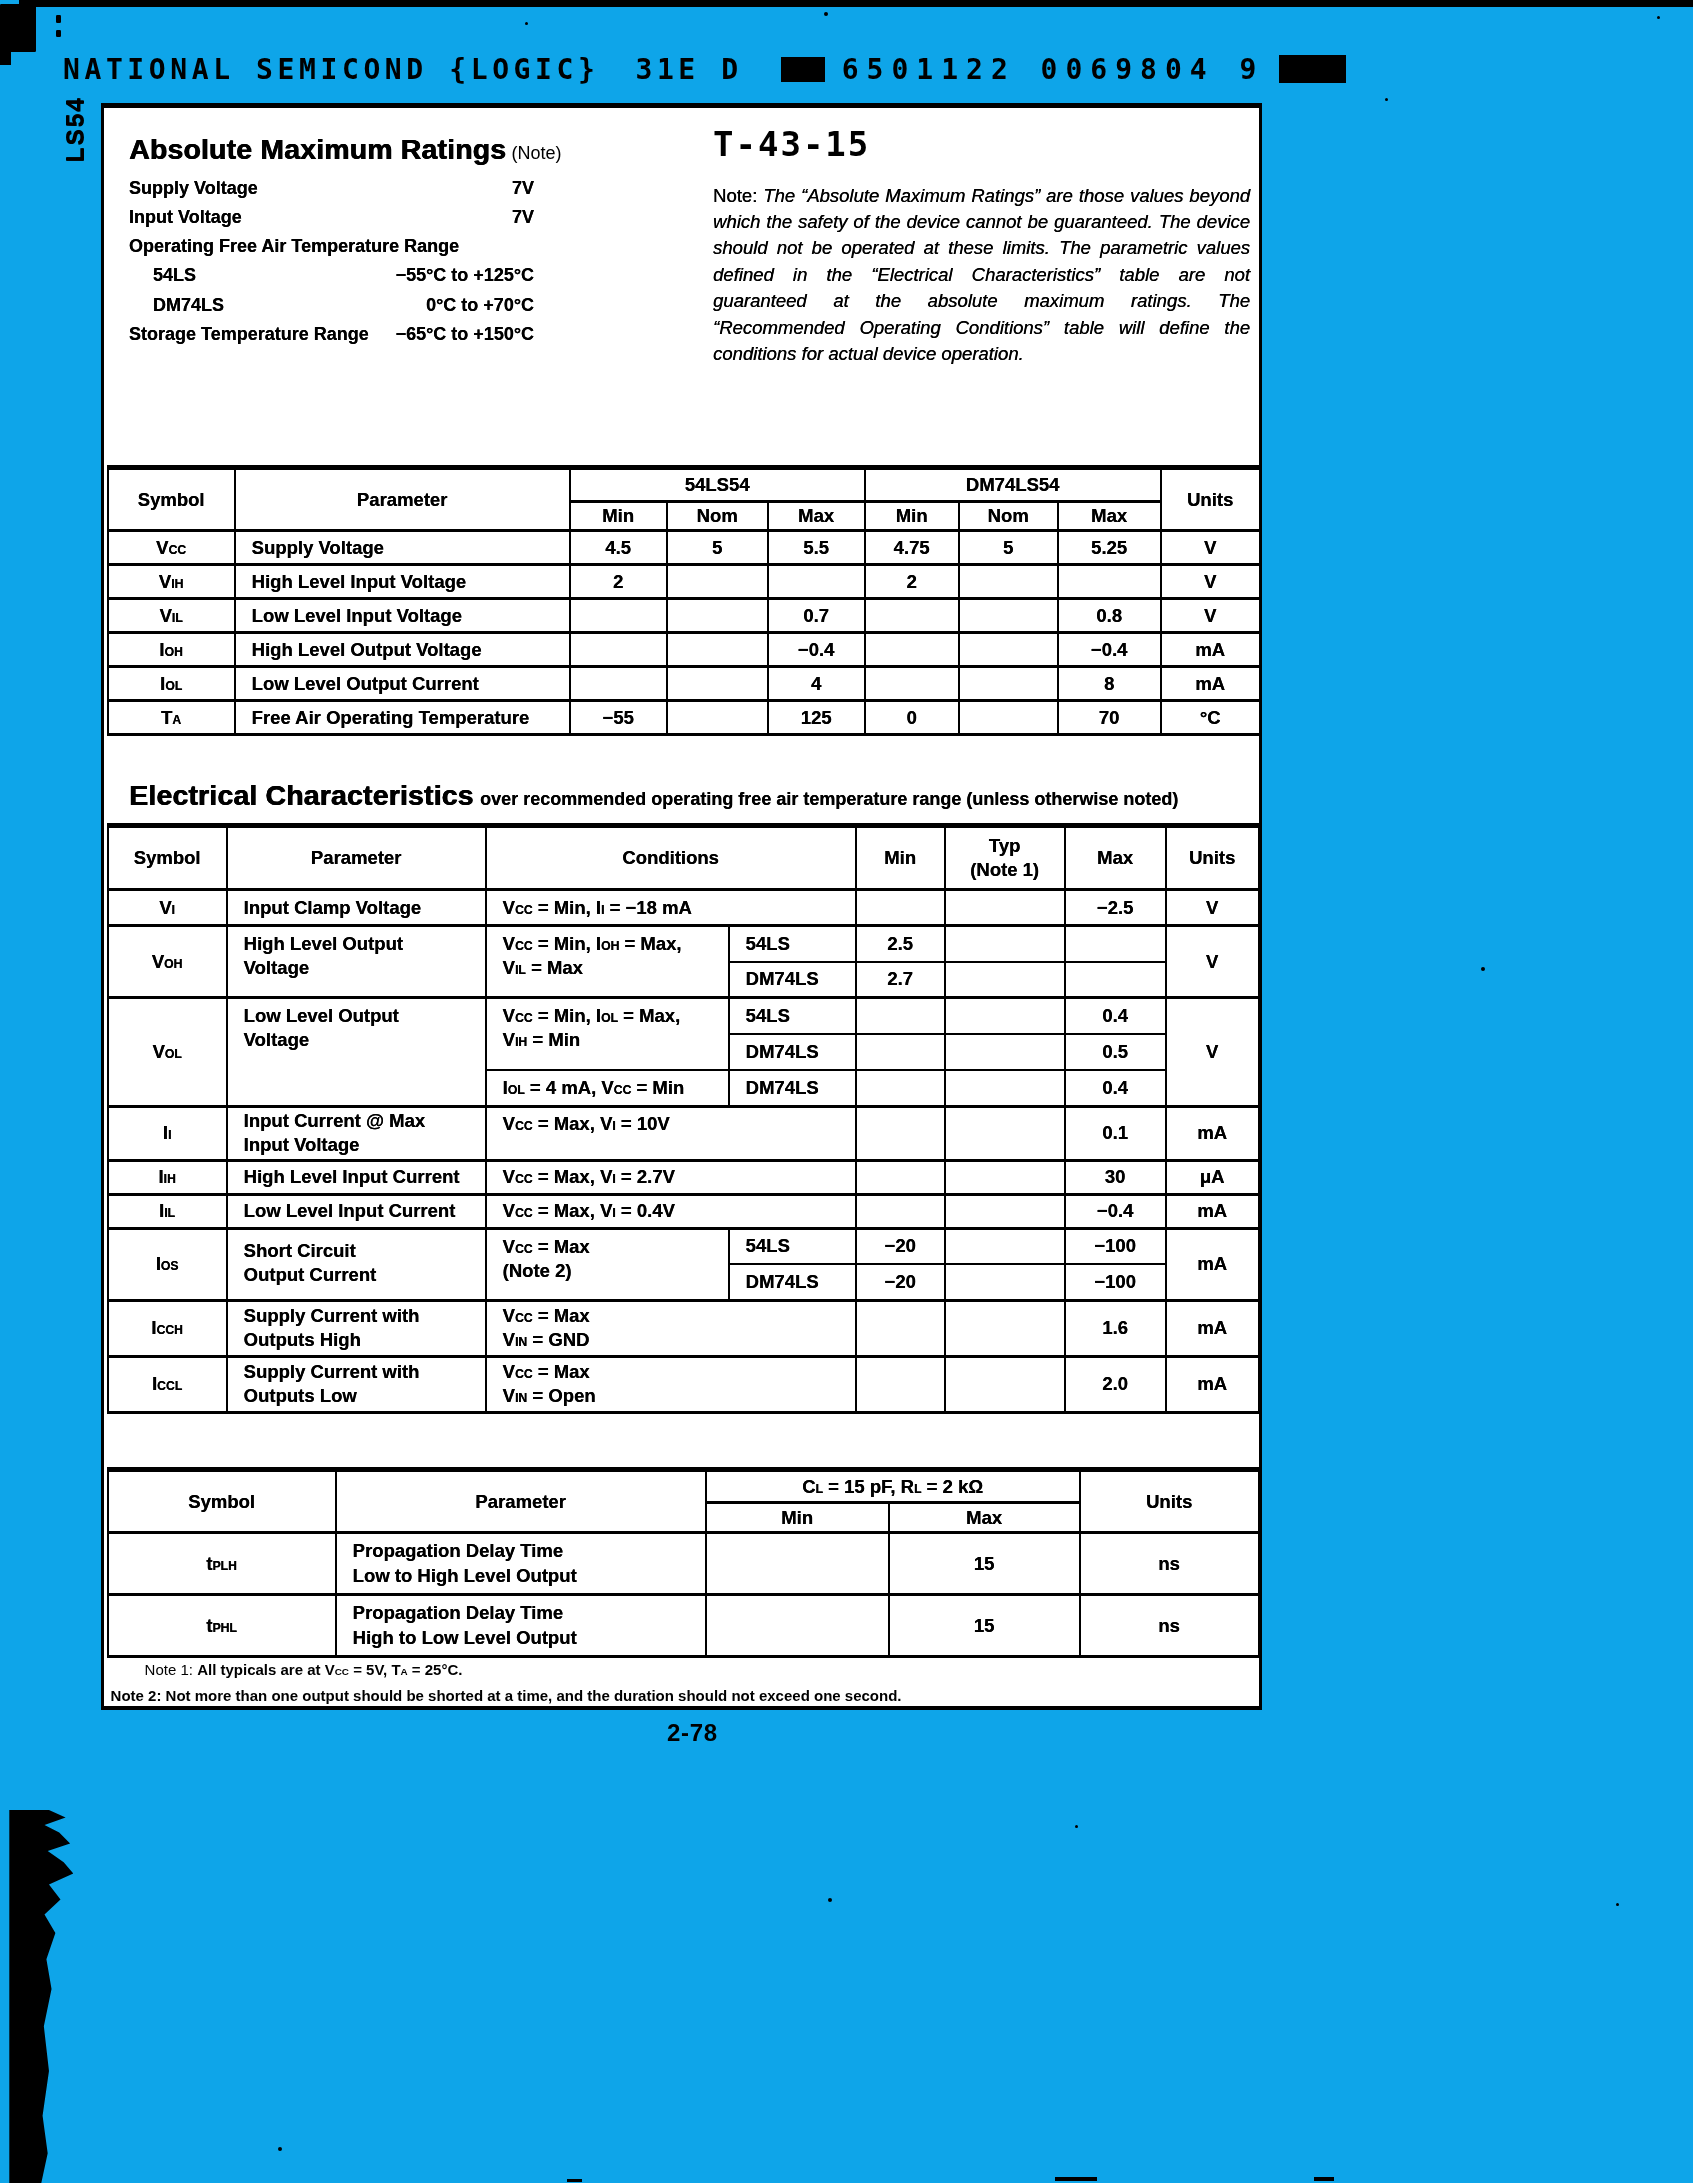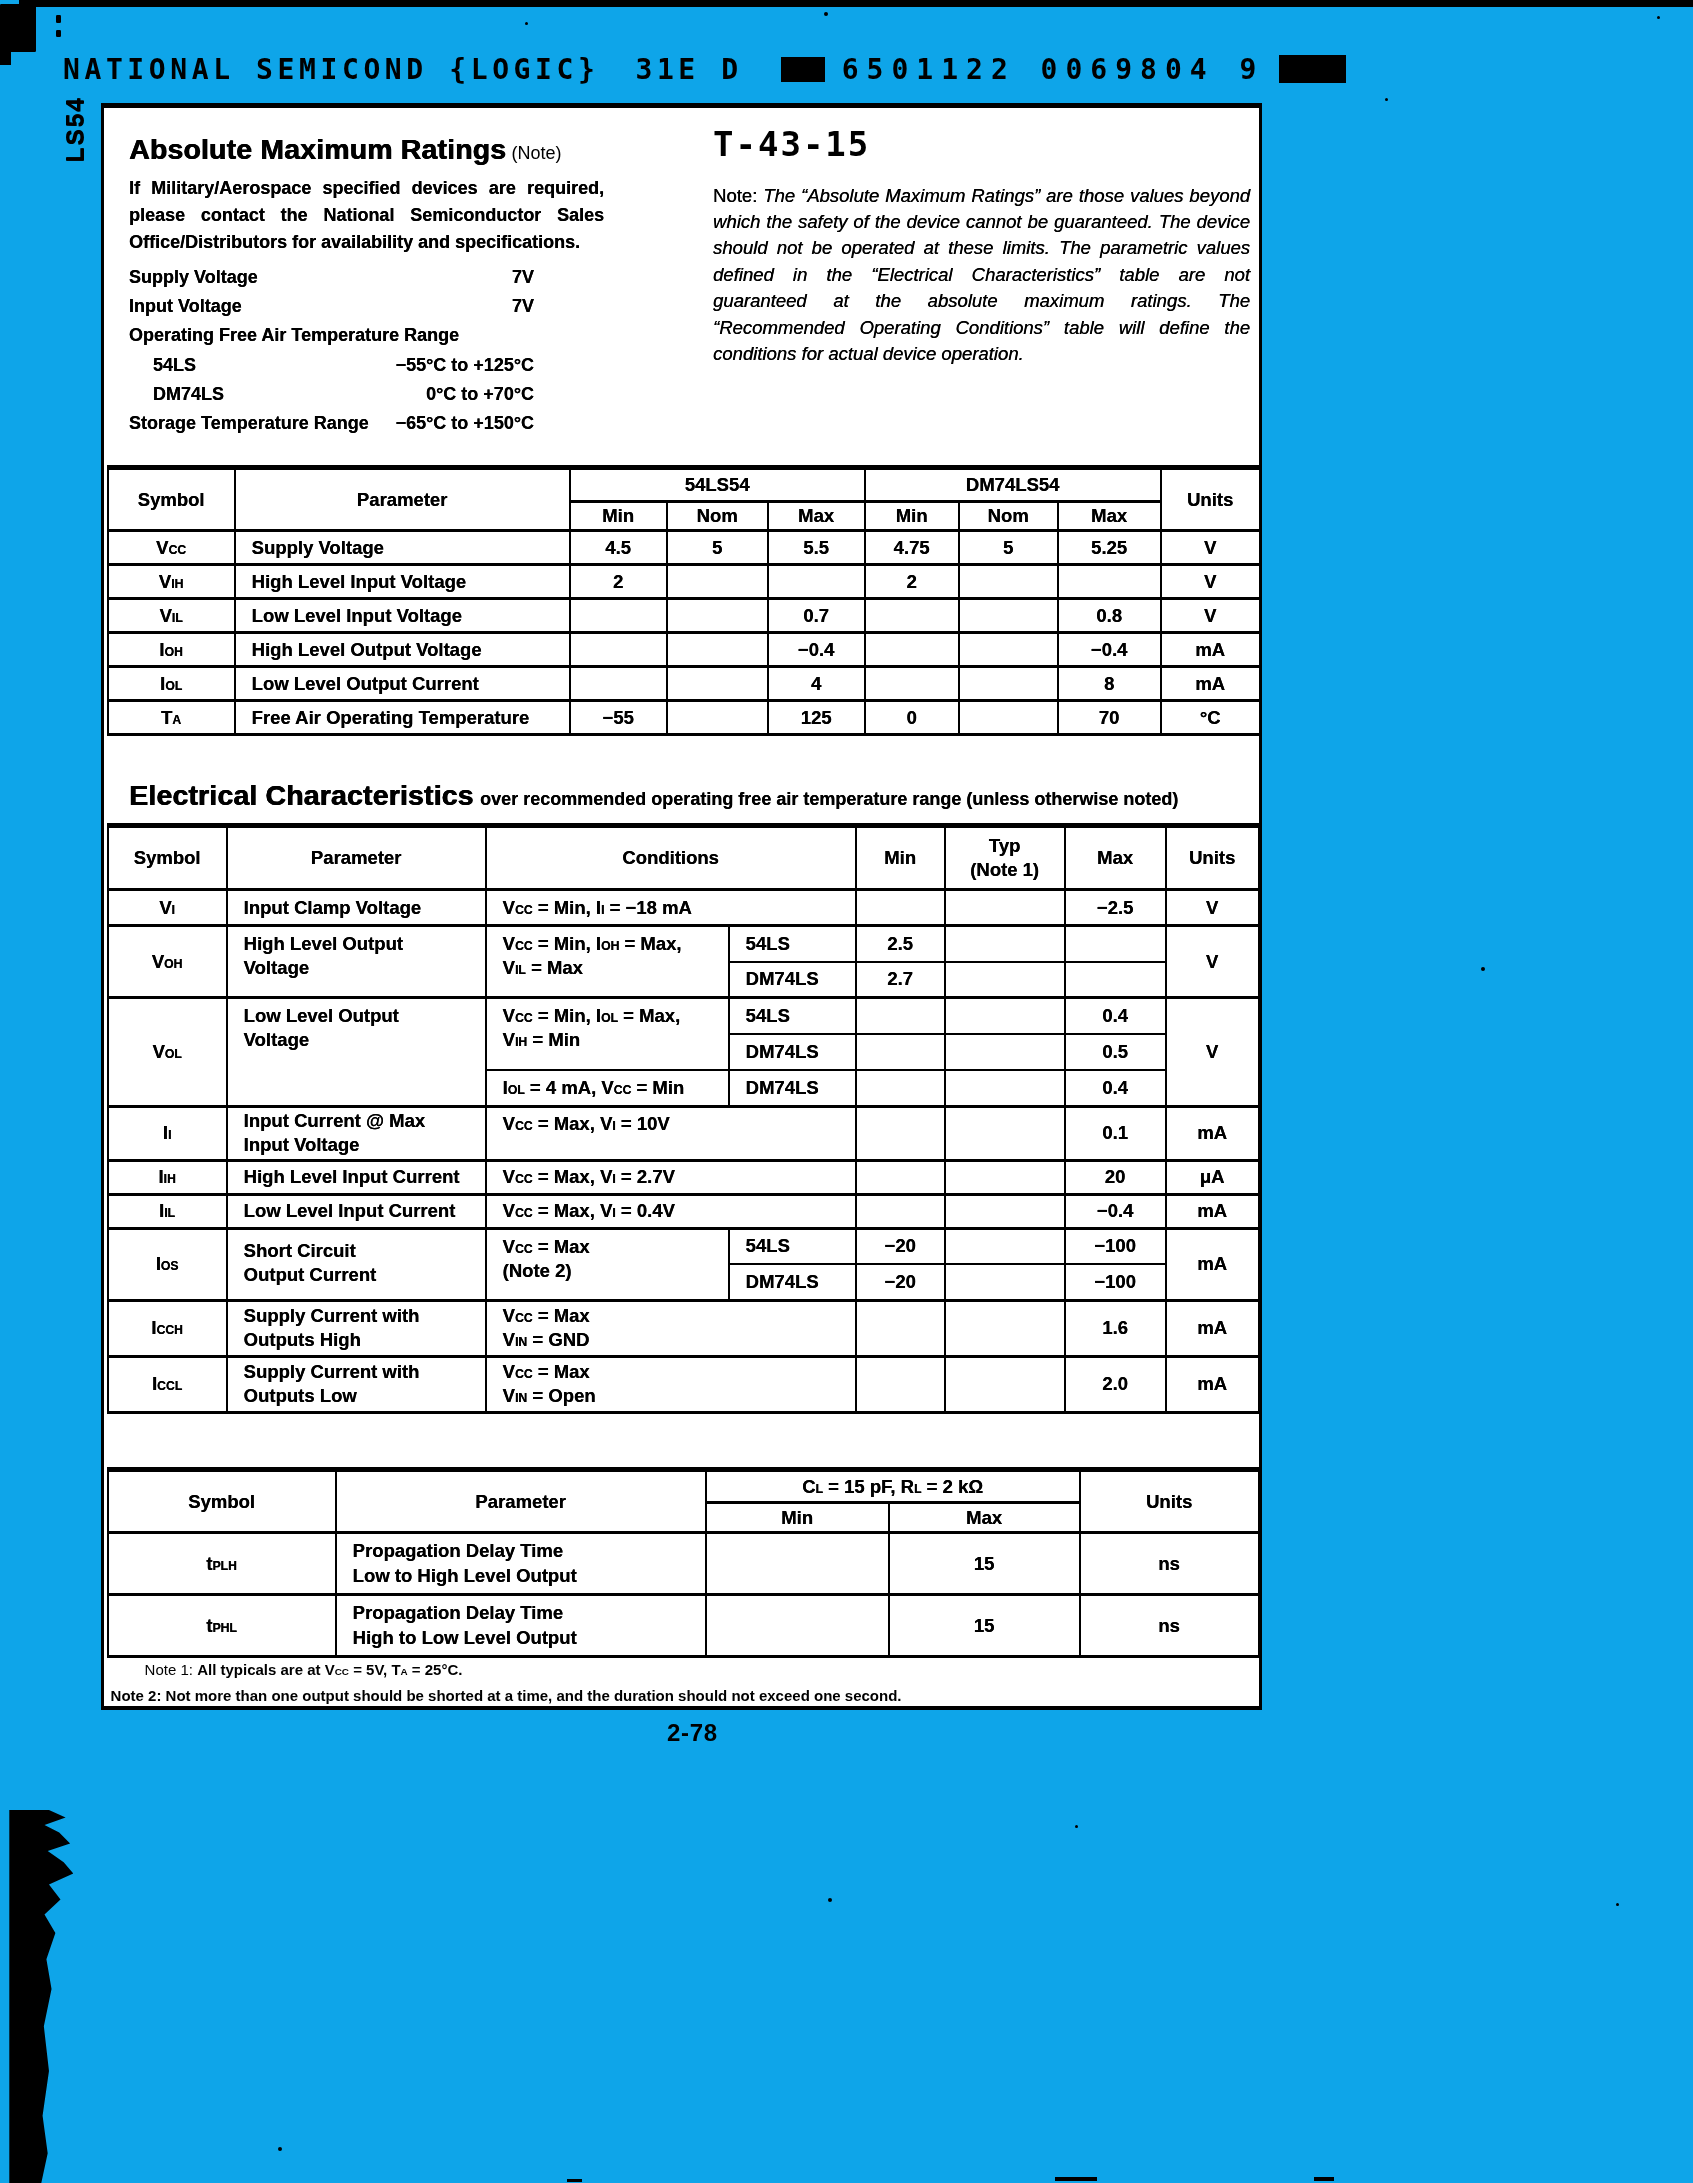--- a/index.html
+++ b/index.html
@@ -101,21 +101,20 @@
   <div class="vtab">
     <span>LS54</span>
   </div>
 
   <div class="box">
 
     <div class="abs" style="left:25px;top:25px;">
       <div>
         <span class="h">Absolute Maximum Ratings</span><span class="hsuf">(Note)</span>
       </div>
-      <div class="intro" style="margin-top:9.3px;">If Military/Aerospace specified devices are required, please contact the National Semiconductor Sales Office/Distributors for availability and specifications.</div>
       <div class="speclist" style="margin-top:8px;">
         <div class="specrow">
           <span>Supply Voltage</span>
           <span>7V</span>
         </div>
         <div class="specrow">
           <span>Input Voltage</span>
           <span>7V</span>
         </div>
         <div class="specrow">
@@ -330,21 +329,21 @@
           <td></td>
           <td>0.1</td>
           <td>mA</td>
         </tr>
         <tr class="g" style="height:34px">
           <td>I<sub>IH</sub></td>
           <td class="l">High Level Input Current</td>
           <td colspan="2" class="l">V<sub>CC</sub> = Max, V<sub>I</sub> = 2.7V</td>
           <td></td>
           <td></td>
-          <td>20</td>
+          <td>30</td>
           <td>μA</td>
         </tr>
         <tr class="g" style="height:34px">
           <td>I<sub>IL</sub></td>
           <td class="l">Low Level Input Current</td>
           <td colspan="2" class="l">V<sub>CC</sub> = Max, V<sub>I</sub> = 0.4V</td>
           <td></td>
           <td></td>
           <td>−0.4</td>
           <td>mA</td>

